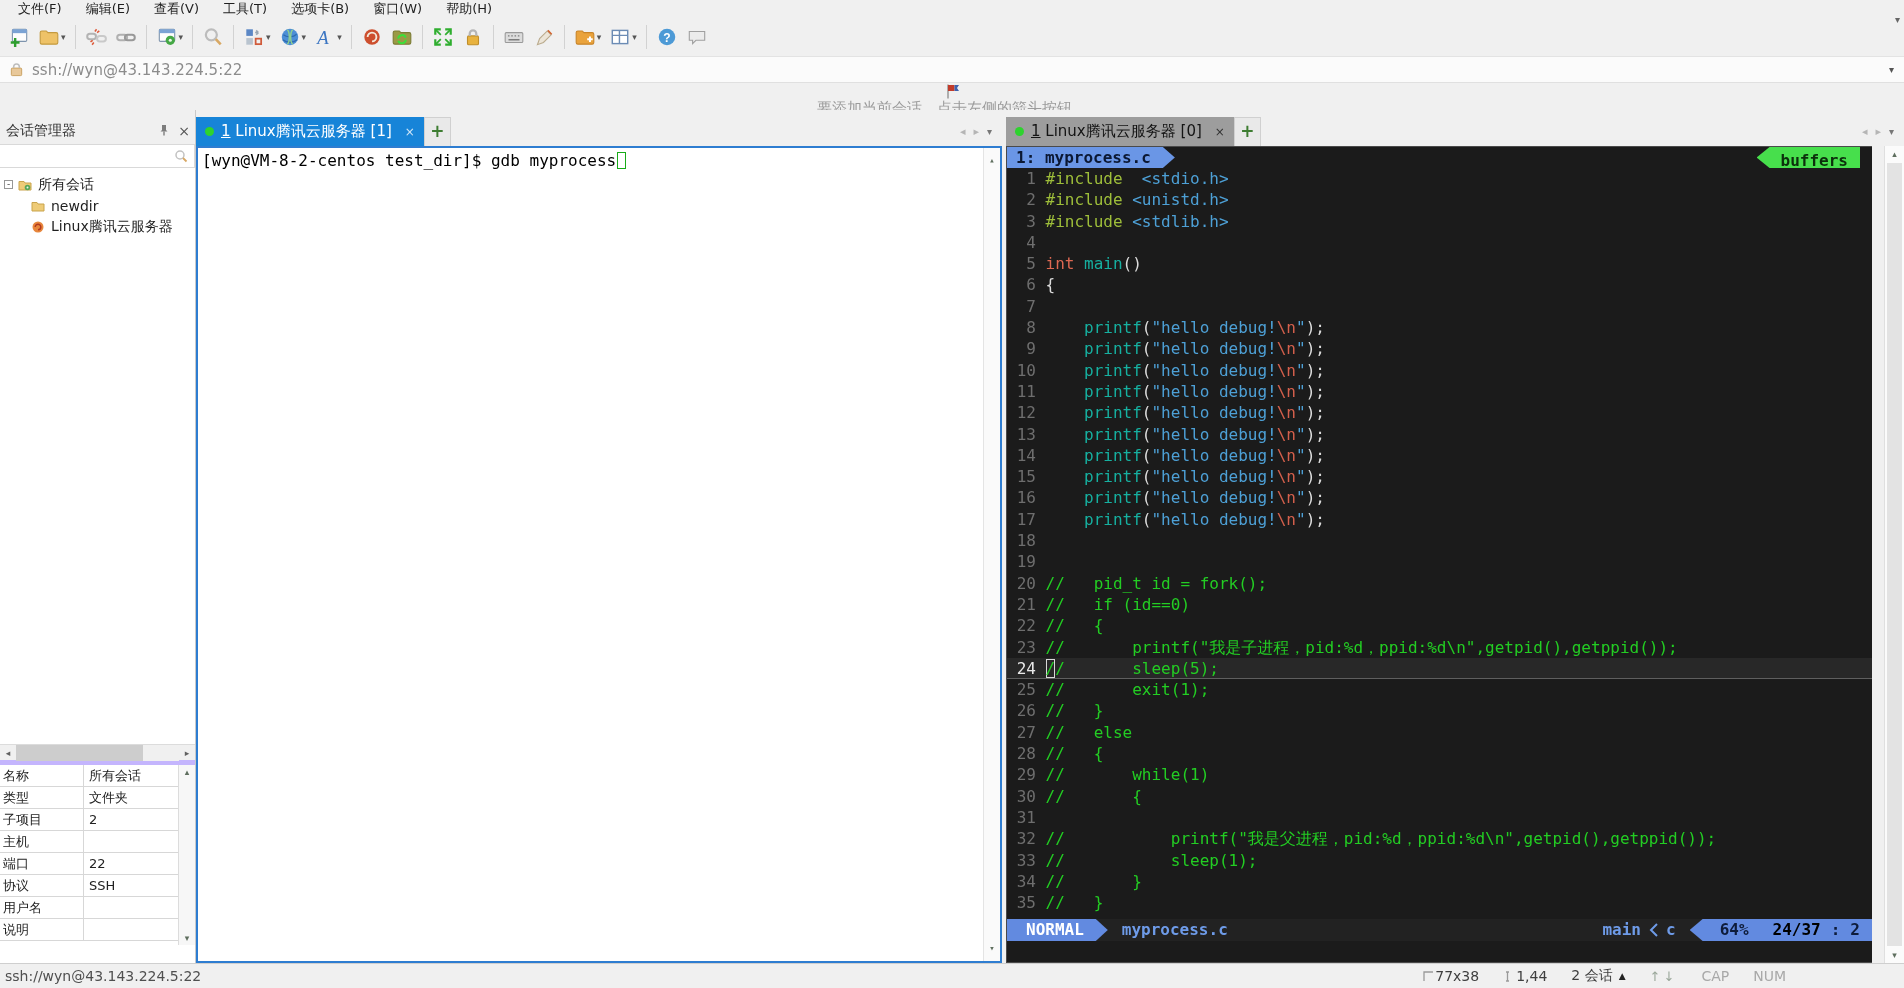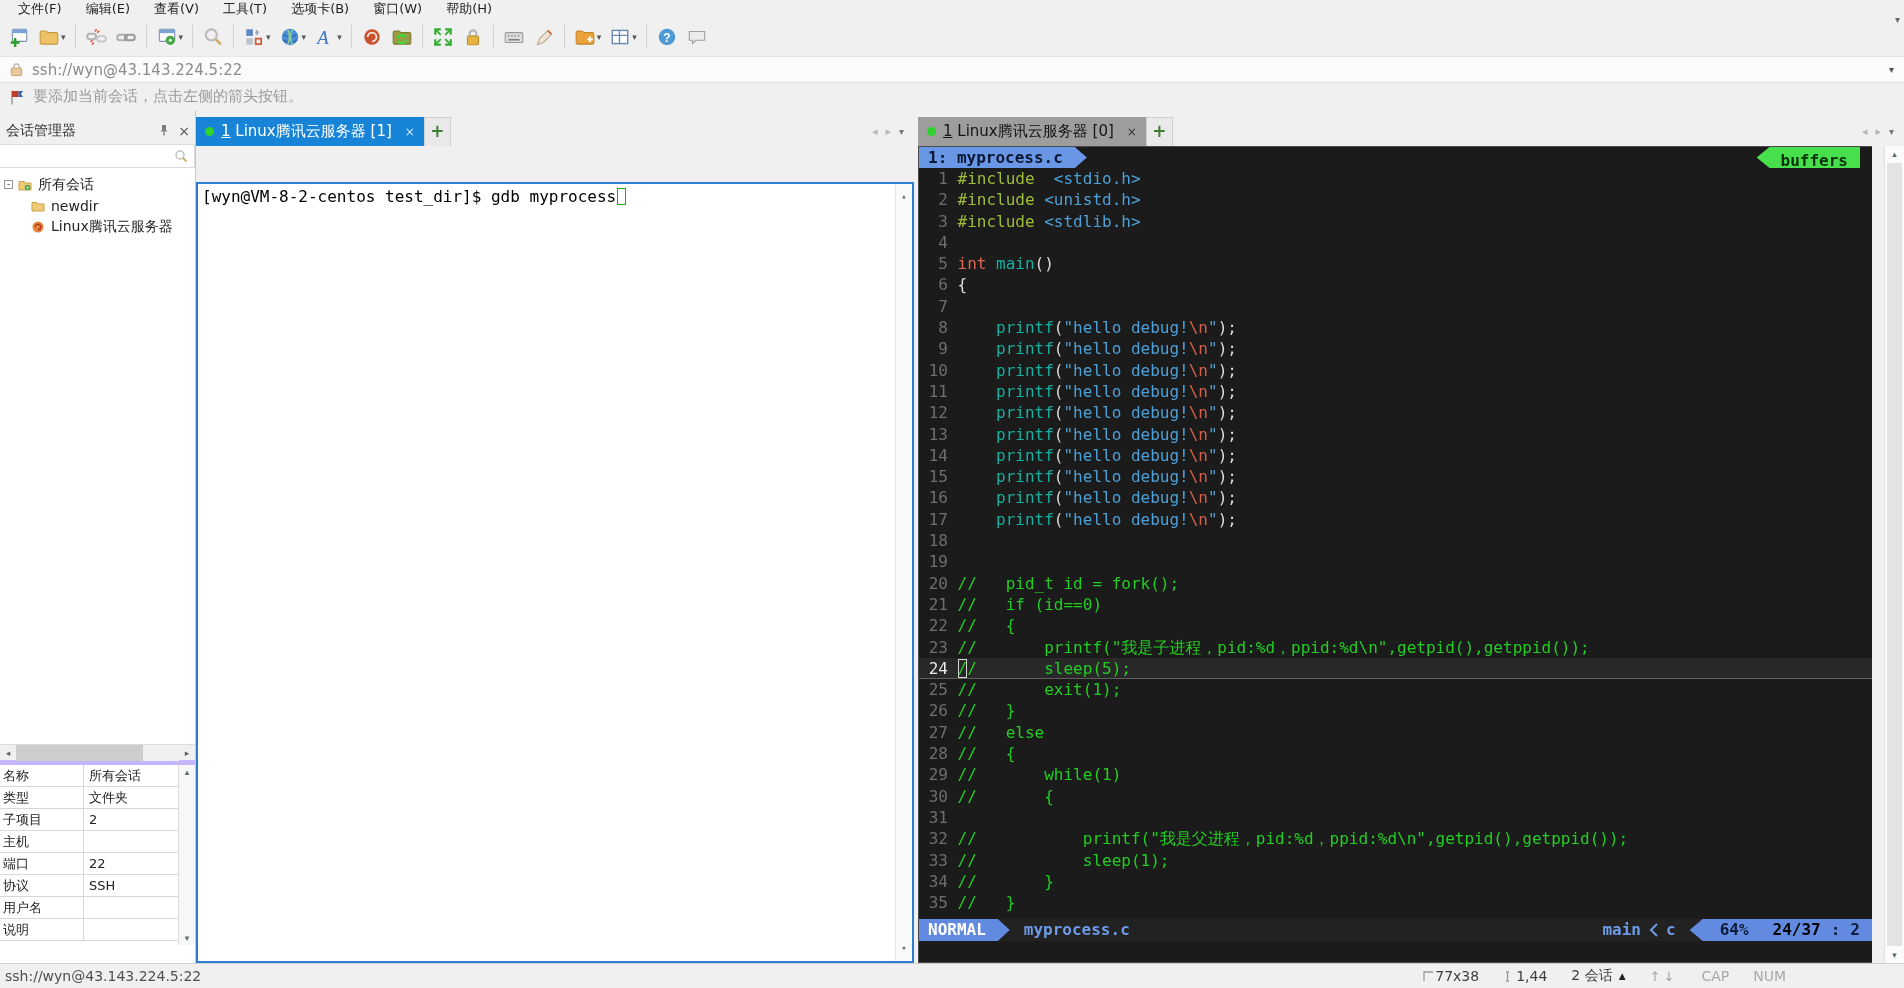--- a/index.html
+++ b/index.html
@@ -21,21 +21,21 @@
   .toolbar-overflow { position:absolute; right:4px; top:14px; font-size:10px; color:#666; }
 
   .addressbar { position:absolute; top:56px; left:0; right:0; height:27px; background:#fbfbfb;
     border-top:1px solid #e3e3e3; border-bottom:1px solid #e0e0e0; display:flex; align-items:center; }
   .addr-lock { margin:0 8px 0 9px; }
   .addr-lock svg { width:15px; height:15px; display:block; }
   .addr-text { font-size:15px; color:#8c8c8c; flex:1; }
   .addr-dd { font-size:10px; color:#555; margin-right:10px; }
 
   .infobar { position:absolute; top:83px; left:0; right:0; height:27px; background:#f0f0f0;
-    display:flex; align-items:center; }
+    display:flex; align-items:center;flex-direction:column; }
   .info-flag { margin:0 8px 0 9px; } .info-flag svg { width:16px; height:16px; display:block; }
   .info-text { font-size:15px; color:#9b9b9b; }
 
   
   .main { position:absolute; top:110px; left:0; right:0; bottom:25px; display:flex; }
 
   
   .sidebar { width:196px; background:#fff; border-right:1px solid #c9c9c9; display:flex; flex-direction:column; }
   .sm-header { height:34px; padding:8px 4px 0 6px; background:#f0f0f0; display:flex; align-items:center; }
   .sm-title { font-size:14px; color:#333; flex:1; }
@@ -60,21 +60,21 @@
   .pkey { width:84px; padding-left:3px; color:#222; border-right:1px solid #d7d7d7; height:100%; display:flex; align-items:center; }
   .pval { flex:1; padding-left:5px; color:#222; }
   .sm-vscroll { width:17px; background:#f7f7f7; border-left:1px solid #dcdcdc;
     display:flex; flex-direction:column; justify-content:space-between; align-items:center; padding:2px 0; }
   .vs-arrow { font-size:9px; color:#5f6f5f; }
   .sm-spacer { flex:0 0 18px; background:#fff; }
 
   
   .workspace { flex:1; display:flex; }
   .pane { display:flex; flex-direction:column; }
-  .pane-left { width:718px;gap:36px; } .pane-div { width:4px; background:#f0f0f0; } .pane-right { flex:1; }
+  .pane-left { width:806px; } .pane-div { width:4px; background:#f0f0f0; } .pane-right { flex:1; }
   .tabstrip { height:36px; background:#f0f0f0; display:flex; align-items:flex-end; }
   .tab { height:29px; display:flex; align-items:center; gap:7px; padding:0 9px; font-size:15px; }
   .tab-active { background:#1784d8; color:#fff; }
   .tab-inactive { background:#9d9d9d; color:#141414; }
   .tab-dot { width:9px; height:9px; border-radius:50%; background:#2ed32e; }
   .tab-num { text-decoration:underline; }
   .tab-close { font-size:12px; opacity:.8; margin-left:6px; }
   .tab-plus { height:29px; width:27px; background:#e9e9e9; border:1px solid #d0d0d0; border-bottom:none;
     color:#3e7d32; font-size:17px; font-weight:bold; text-align:center; line-height:27px; }
   .tab-nav { margin-left:auto; align-self:center; margin-top:6px; display:flex; gap:8px; padding-right:10px;
@@ -104,21 +104,21 @@
   .vim-code { flex:1; white-space:pre; }
   .cl { min-height:21.3px; display:flex; }
   .cl .g { width:3ch; text-align:right; color:#6e6e6e; margin-right:1ch; flex:none; }
   .cl.cur { background:#282828; box-shadow:inset 0 -1px 0 #5f5f5f; }
   .cl.cur .g { color:#e8e8e8; }
   .tk-p{color:#9ebe3a}.tk-h{color:#4da0d6}.tk-k{color:#de6852}.tk-f{color:#16b0a0}
   .tk-s{color:#4da0d6}.tk-e{color:#d4604c}.tk-x{color:#dcdcdc}.tk-c{color:#23cd23}
   .tk-cu{color:#23cd23; box-shadow:inset 0 0 0 1px #d8d8d8;}
   .vim-statusline { height:22px; background:#222; display:flex; align-items:center; font-weight:bold; }
   .mode-chip { background:#628ae0; color:#fff; height:22px; line-height:22px;
-    clip-path:polygon(0 0,calc(100% - 12px) 0,100% 50%,calc(100% - 12px) 100%,0 100%); padding:0 24px 0 9px; }
+    clip-path:polygon(0 0,calc(100% - 12px) 0,100% 50%,calc(100% - 12px) 100%,0 100%); padding:0 24px 0 19px; }
   .sl-file { color:#6e9be8; margin-left:14px; }
   .sl-right { margin-left:auto; display:flex; align-items:center; gap:8px; color:#6e9be8; }
   .sl-chevron svg { width:9px; height:14px; display:block; }
   .sl-chip { background:#628ae0; color:#0e1c3a; height:22px; line-height:22px; margin-left:14px;
     clip-path:polygon(13px 0,100% 0,100% 100%,13px 100%,0 50%); padding:0 12px 0 30px; display:flex; gap:0; }
   .sl-pct { margin-right:24px; }
   .sl-line { color:#000; }
   .sl-col { margin-left:10px; }
   .vim-cmdline { height:21px; }
   .rscroll { width:20px; background:#fbfbfb; border-left:1px solid #dfdfdf; position:relative; }

